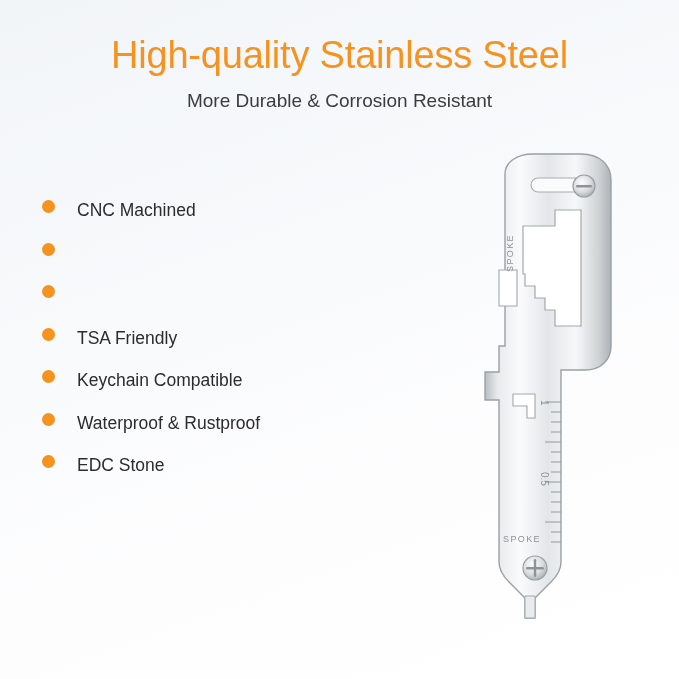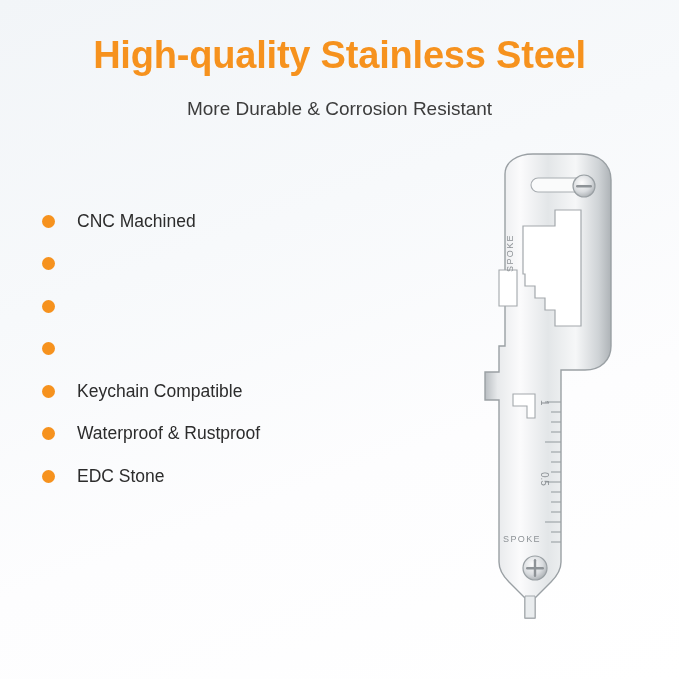--- a/index.html
+++ b/index.html
@@ -20,45 +20,43 @@
     background: linear-gradient(160deg, #f2f5f8 0%, #f7f9fb 35%, #fdfdfe 65%, #ffffff 100%);
     overflow: hidden;
   }
   #headline {
     position: absolute;
     left: 0;
     top: 34px;
     width: 679px;
     text-align: center;
     font-size: 38px;
-    font-weight: bold;
+    font-weight: normal;
     color: #F6921E;
     letter-spacing: -0.2px;
     white-space: nowrap;
   }
   #subhead {
     position: absolute;
     left: 0;
     top: 90px;
     width: 679px;
     text-align: center;
     font-size: 19px;
     color: #3c3c3c;
     white-space: nowrap;
-    margin-top: 8px;
   }
   #features {
     position: absolute;
     left: 42px;
     top: 200px;
     width: 330px;
   }
   .feature-row {
     display: flex;
-    align-items: center;
     height: 42.5px;
   }
   .bullet {
     width: 13px;
     height: 13px;
     border-radius: 50%;
     background: #F6921E;
     flex: 0 0 auto;
     margin-right: 22px;
   }
@@ -100,20 +98,21 @@
       <span class="feature-label">CNC Machined</span>
     </div>
     <div class="feature-row">
       <span class="bullet"></span>
     </div>
     <div class="feature-row">
       <span class="bullet"></span>
     </div>
     <div class="feature-row">
       <span class="bullet"></span>
+      <span class="feature-label">TSA Friendly</span>
     </div>
     <div class="feature-row">
       <span class="bullet"></span>
       <span class="feature-label">Keychain Compatible</span>
     </div>
     <div class="feature-row">
       <span class="bullet"></span>
       <span class="feature-label">Waterproof &amp; Rustproof</span>
     </div>
     <div class="feature-row">

